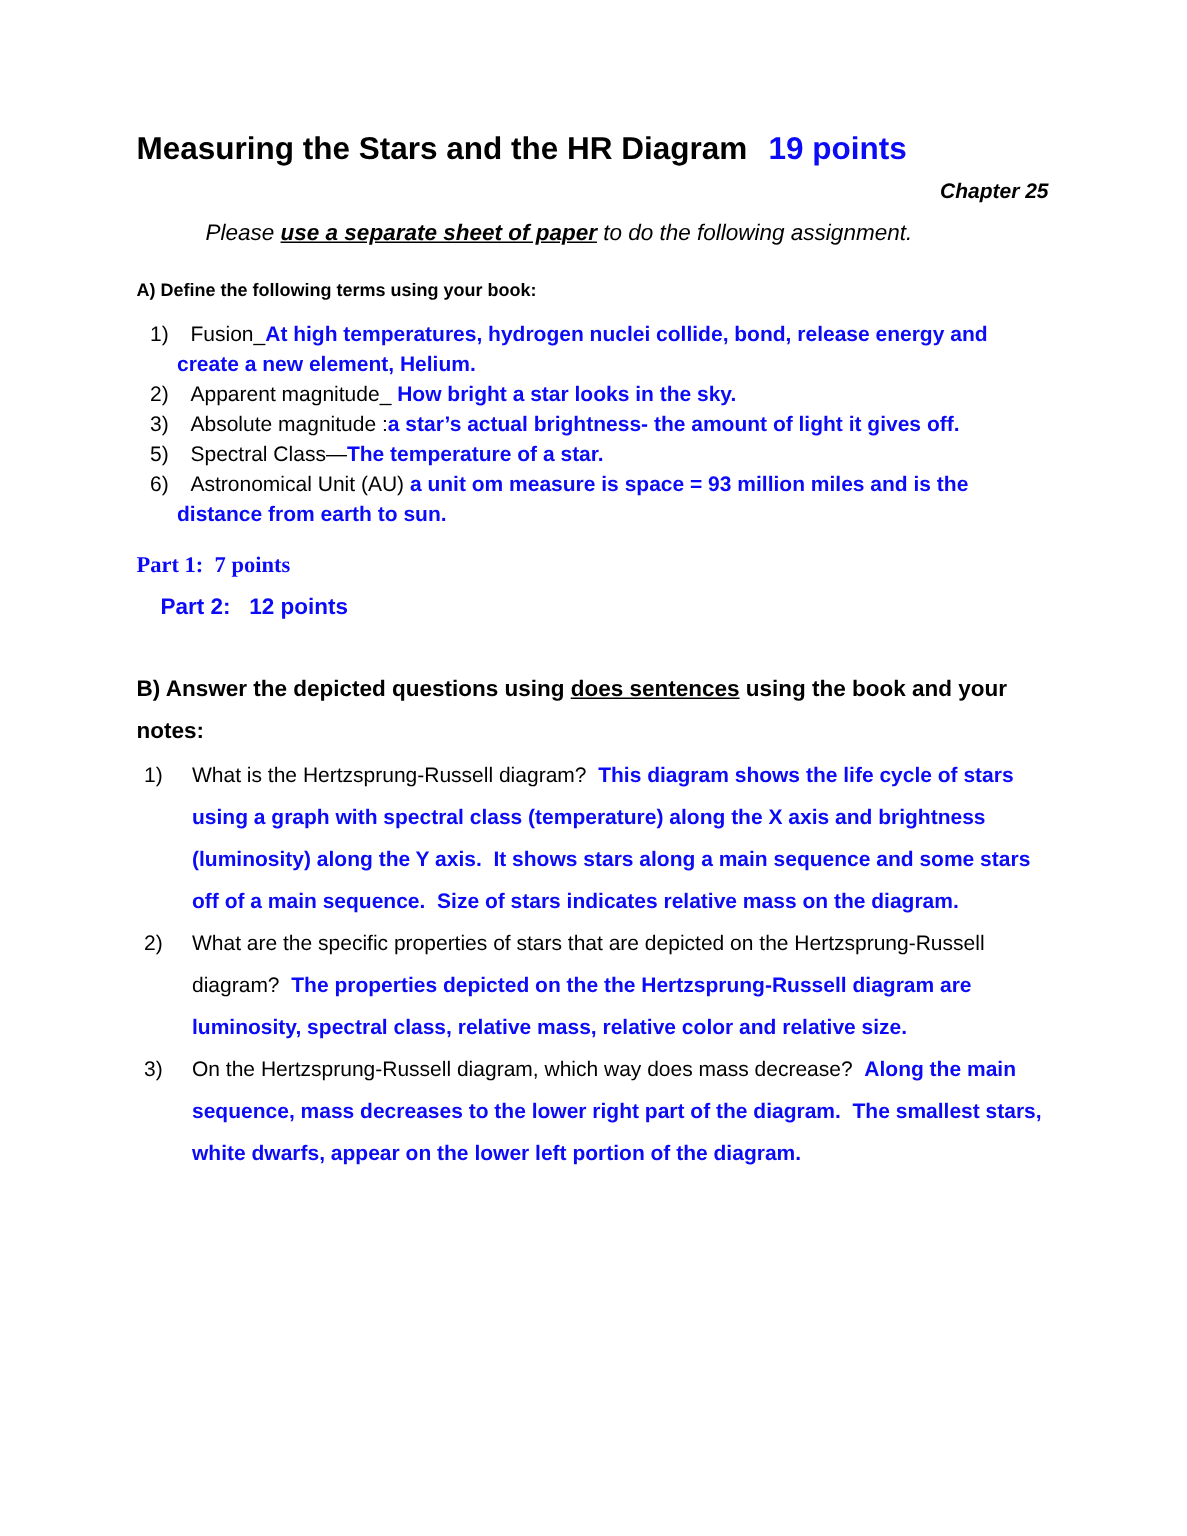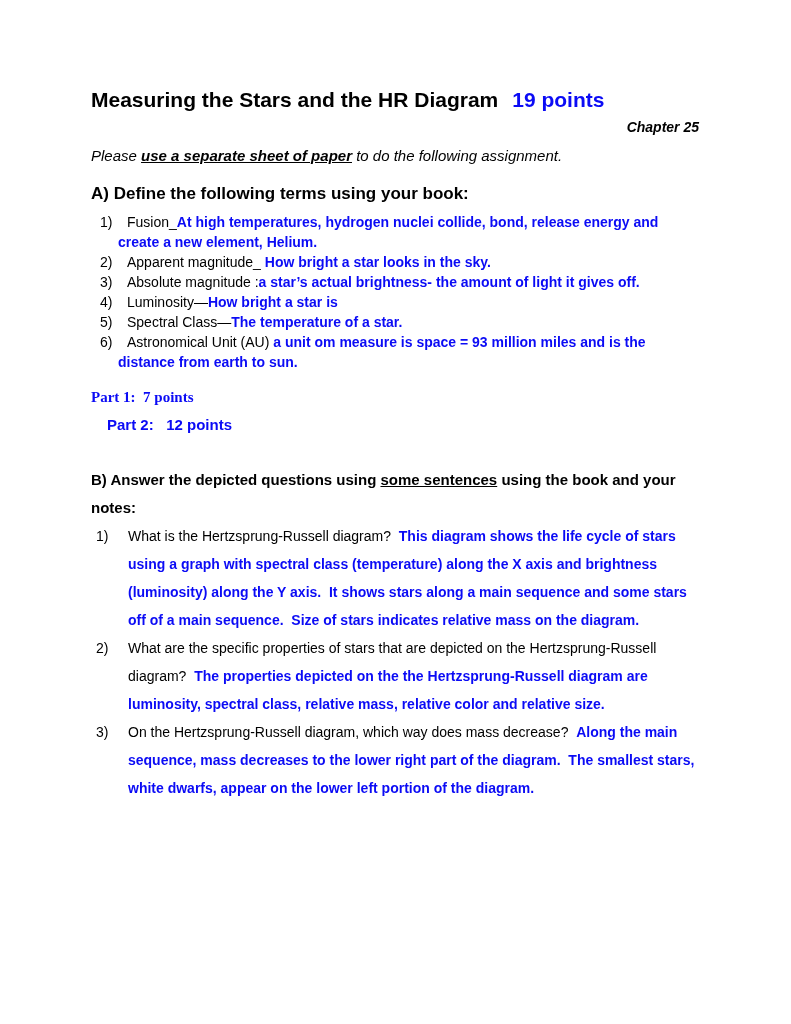--- a/index.html
+++ b/index.html
@@ -11,24 +11,24 @@
     overflow: hidden;
   }
   .page { width: 791px; height: 1024px; background: #ffffff; }
   .content { padding: 88px 92px 0 91px; }
 
   .title-line { font-size: 21px; font-weight: bold; line-height: 24px; white-space: pre-wrap; }
   .title-points { color: #0b0bf5; margin-left: 14px; }
 
   .chapter { font-size: 14px; font-weight: bold; font-style: italic; line-height: 18px; margin-top: 6px; white-space: pre-wrap; text-align: right; }
 
-  .instruction { font-size: 15px; font-style: italic; line-height: 19px; margin-top: 10px; white-space: pre-wrap; }
+  .instruction { font-size: 15px; font-style: italic; line-height: 19px; margin-top: 10px; white-space: pre-wrap; margin-left: 46px; }
   .instruction .u-bold { font-weight: bold; text-decoration: underline; }
 
-  .sec-heading { font-size: 17px; font-weight: bold; line-height: 19px; margin-top: 19px; white-space: pre-wrap; }
+  .sec-heading { font-size: 12px; font-weight: bold; line-height: 19px; margin-top: 19px; white-space: pre-wrap; }
 
   .list-a { margin-top: 9px; font-size: 14px; }
   .a-item { margin-left: 27px; text-indent: -18px; line-height: 20px; }
   .a-item .num { display: inline-block; width: 27px; text-indent: 0; }
   .term { white-space: pre-wrap; }
   .ans { color: #0b0bf5; font-weight: bold; white-space: pre-wrap; text-align: center; }
 
   .part { font-size: 15px; font-weight: bold; color: #0b0bf5; line-height: 19px; white-space: pre-wrap; }
   .part-1 { margin-top: 16px; font-family: Liberation Serif, serif; }
   .part-2 { margin-top: 8px; margin-left: 16px; }
@@ -52,29 +52,28 @@
     <div class="chapter">Chapter 25</div>
 
     <p class="instruction"><span>Please </span><span class="u-bold">use a separate sheet of paper</span><span> to do the following assignment.</span></p>
 
     <div class="sec-heading">A) Define the following terms using your book:</div>
 
     <div class="list-a">
       <div class="a-item"><span class="num">1)</span><span class="term">Fusion_</span><span class="ans">At high temperatures, hydrogen nuclei collide, bond, release energy and create a new element, Helium.</span></div>
       <div class="a-item"><span class="num">2)</span><span class="term">Apparent magnitude_ </span><span class="ans">How bright a star looks in the sky.</span></div>
       <div class="a-item"><span class="num">3)</span><span class="term">Absolute magnitude :</span><span class="ans">a star’s actual brightness- the amount of light it gives off.</span></div>
-      <div class="a-item"><span class="num">4)</span><span class="term">Luminosity—</span><span class="ans">How bright a star is</span></div>
       <div class="a-item"><span class="num">5)</span><span class="term">Spectral Class—</span><span class="ans">The temperature of a star.</span></div>
       <div class="a-item"><span class="num">6)</span><span class="term">Astronomical Unit (AU) </span><span class="ans">a unit om measure is space = 93 million miles and is the distance from earth to sun.</span></div>
     </div>
 
     <p class="part part-1">Part 1:  7 points</p>
     <p class="part part-2">Part 2:   12 points</p>
 
-    <div class="b-heading"><span>B) Answer the depicted questions using </span><span class="u">some sentences</span><span> using the book and your notes:</span></div>
+    <div class="b-heading"><span>B) Answer the depicted questions using </span><span class="u">does sentences</span><span> using the book and your notes:</span></div>
 
     <div class="list-b">
       <div class="b-item"><span class="num">1)</span><span class="q">What is the Hertzsprung-Russell diagram?  </span><span class="ans">This diagram shows the life cycle of stars using a graph with spectral class (temperature) along the X axis and brightness (luminosity) along the Y axis.  It shows stars along a main sequence and some stars off of a main sequence.  Size of stars indicates relative mass on the diagram.</span></div>
       <div class="b-item"><span class="num">2)</span><span class="q">What are the specific properties of stars that are depicted on the Hertzsprung-Russell diagram?  </span><span class="ans">The properties depicted on the the Hertzsprung-Russell diagram are luminosity, spectral class, relative mass, relative color and relative size.</span></div>
       <div class="b-item"><span class="num">3)</span><span class="q">On the Hertzsprung-Russell diagram, which way does mass decrease?  </span><span class="ans">Along the main sequence, mass decreases to the lower right part of the diagram.  The smallest stars, white dwarfs, appear on the lower left portion of the diagram.</span></div>
     </div>
 
   </div>
 </div>
 

